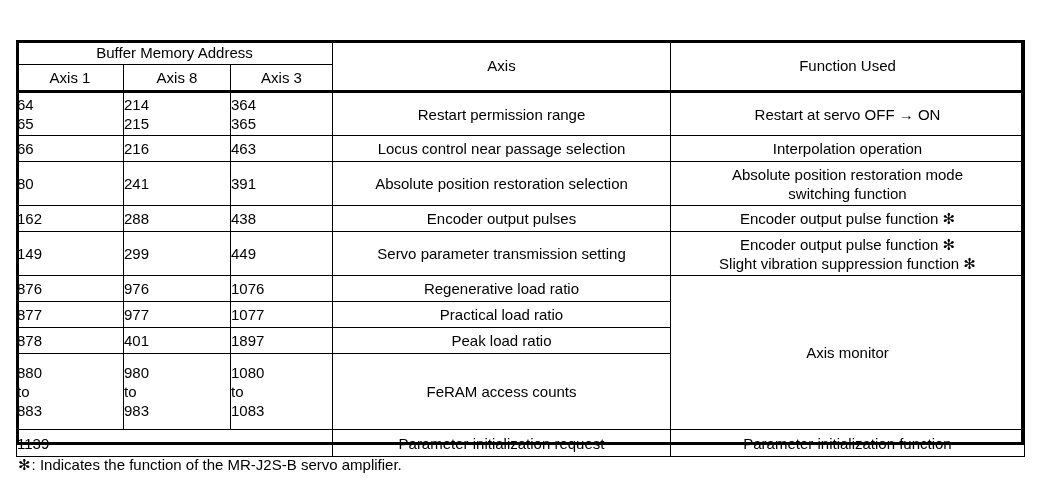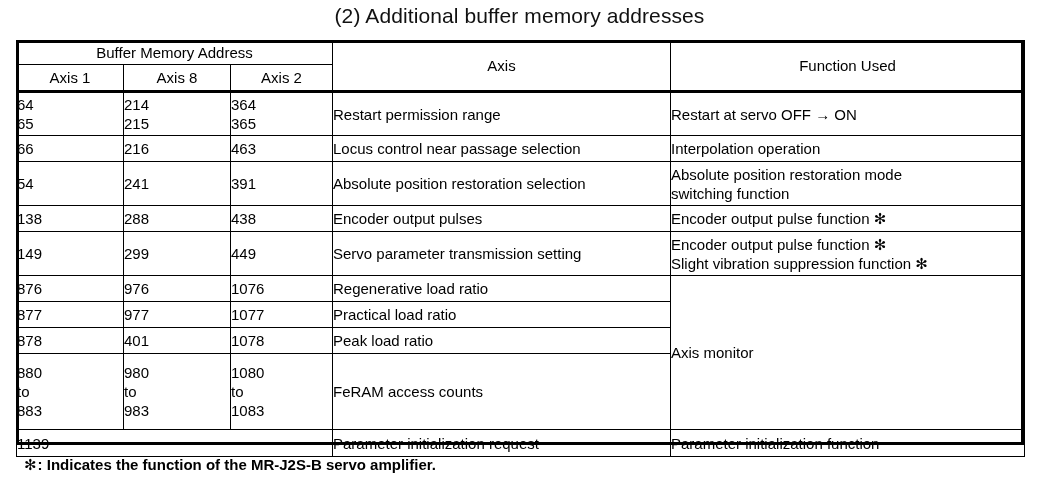--- a/index.html
+++ b/index.html
@@ -79,21 +79,21 @@
   .c-axis1 { width: 107px; }
   .c-axis2 { width: 107px; }
   .c-axis3 { width: 102px; }
   .c-name  { width: 338px; }
   .c-func  { width: 354px; }
 
   .cell-center {
     text-align: left;
   }
   .cell-left {
-    text-align: left;
+    text-align: center;
     padding-left: 7px;
   }
 
   .hdr {
     text-align: center;
     font-size: 15.5px;
   }
   .hdr-bottom {
     border-bottom: 3.4px solid #000 !important;
   }
@@ -111,58 +111,56 @@
   }
 
   .star {
     font-family: "DejaVu Sans", sans-serif;
     font-size: 15px;
     line-height: 1;
   }
 
   .footnote {
     position: absolute;
-    left: 24px;
+    left: 18px;
     top: 455px;
     font-size: 15px;
     line-height: 20px;
     color: #000;
     white-space: nowrap;
-    font-weight: bold;
   }
   .footnote .star {
     margin-right: 1px;
   }
 </style>
 </head>
 <body>
 
 <div id="page">
 
-  <div class="title">(2) Additional buffer memory addresses</div>
 
   <div class="table-wrap">
     <table class="bm">
       <colgroup>
         <col class="c-axis1">
           <col class="c-axis2">
           <col class="c-axis3">
         <col class="c-name">
           <col class="c-func">
       </colgroup>
       <thead>
         <tr class="h-group">
           <th class="hdr" colspan="3">Buffer Memory Address</th>
           <th class="hdr hdr-bottom" rowspan="2">Axis</th>
           <th class="hdr hdr-bottom" rowspan="2">Function Used</th>
         </tr>
         <tr class="h-axis">
           <th class="hdr hdr-bottom">Axis 1</th>
           <th class="hdr hdr-bottom">Axis 8</th>
-          <th class="hdr hdr-bottom">Axis 2</th>
+          <th class="hdr hdr-bottom">Axis 3</th>
         </tr>
       </thead>
       <tbody>
 
         <tr class="r-2line">
           <td class="cell-center multi">64
 65</td>
           <td class="cell-center multi">214
 215</td>
           <td class="cell-center multi">364
@@ -173,30 +171,30 @@
 
         <tr class="r-1line">
           <td class="cell-center multi">66</td>
           <td class="cell-center multi">216</td>
           <td class="cell-center multi">463</td>
           <td class="cell-left">Locus control near passage selection</td>
           <td class="cell-left">Interpolation operation</td>
         </tr>
 
         <tr class="r-2line">
-          <td class="cell-center multi">54</td>
+          <td class="cell-center multi">80</td>
           <td class="cell-center multi">241</td>
           <td class="cell-center multi">391</td>
           <td class="cell-left">Absolute position restoration selection</td>
           <td class="cell-left multi">Absolute position restoration mode
 switching function</td>
         </tr>
 
         <tr class="r-1line">
-          <td class="cell-center multi">138</td>
+          <td class="cell-center multi">162</td>
           <td class="cell-center multi">288</td>
           <td class="cell-center multi">438</td>
           <td class="cell-left">Encoder output pulses</td>
           <td class="cell-left">Encoder output pulse function ✻</td>
         </tr>
 
         <tr class="r-2line">
           <td class="cell-center multi">149</td>
           <td class="cell-center multi">299</td>
           <td class="cell-center multi">449</td>
@@ -216,21 +214,21 @@
         <tr class="r-1line">
           <td class="cell-center multi">877</td>
           <td class="cell-center multi">977</td>
           <td class="cell-center multi">1077</td>
           <td class="cell-left">Practical load ratio</td>
         </tr>
 
         <tr class="r-1line">
           <td class="cell-center multi">878</td>
           <td class="cell-center multi">401</td>
-          <td class="cell-center multi">1078</td>
+          <td class="cell-center multi">1897</td>
           <td class="cell-left">Peak load ratio</td>
         </tr>
 
         <tr class="r-feram">
           <td class="cell-center multi">880
 to
 883</td>
           <td class="cell-center multi">980
 to
 983</td>

